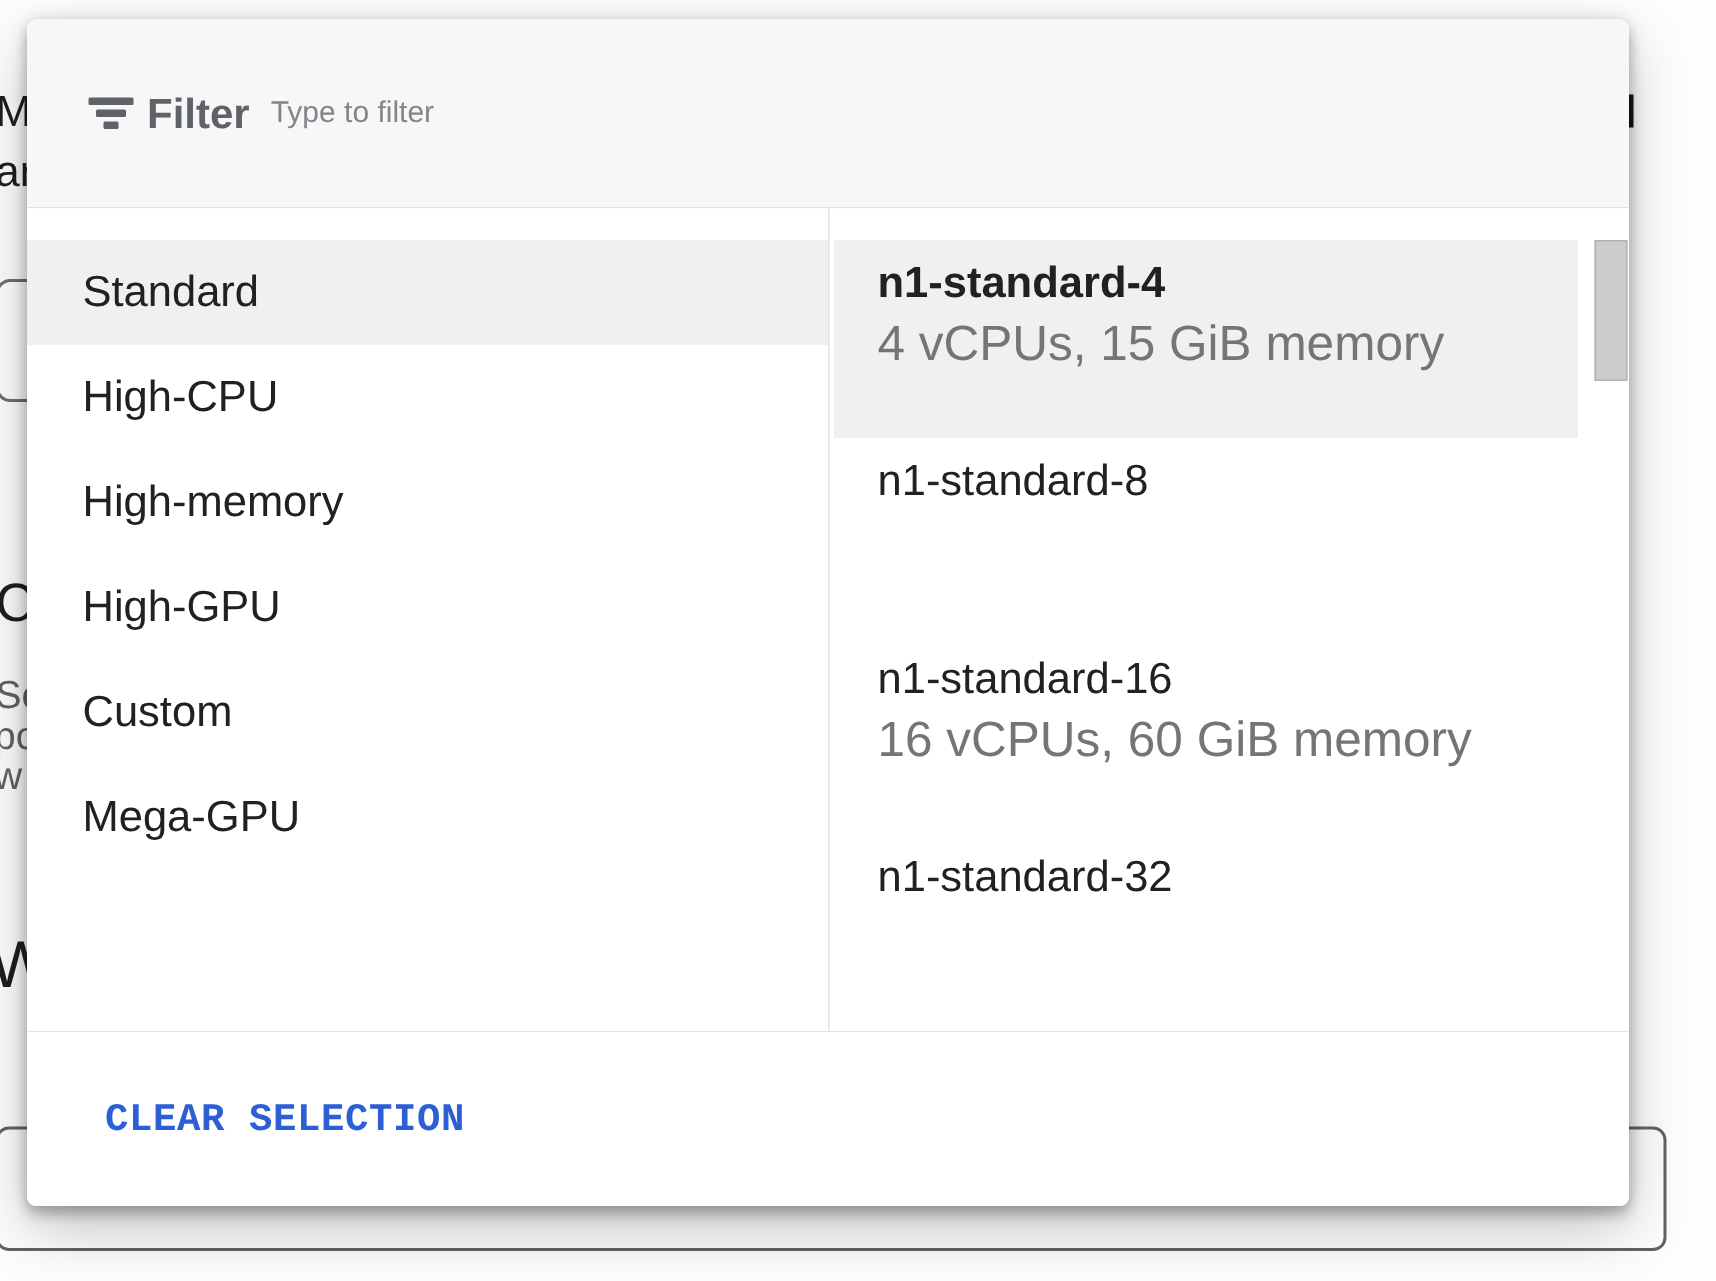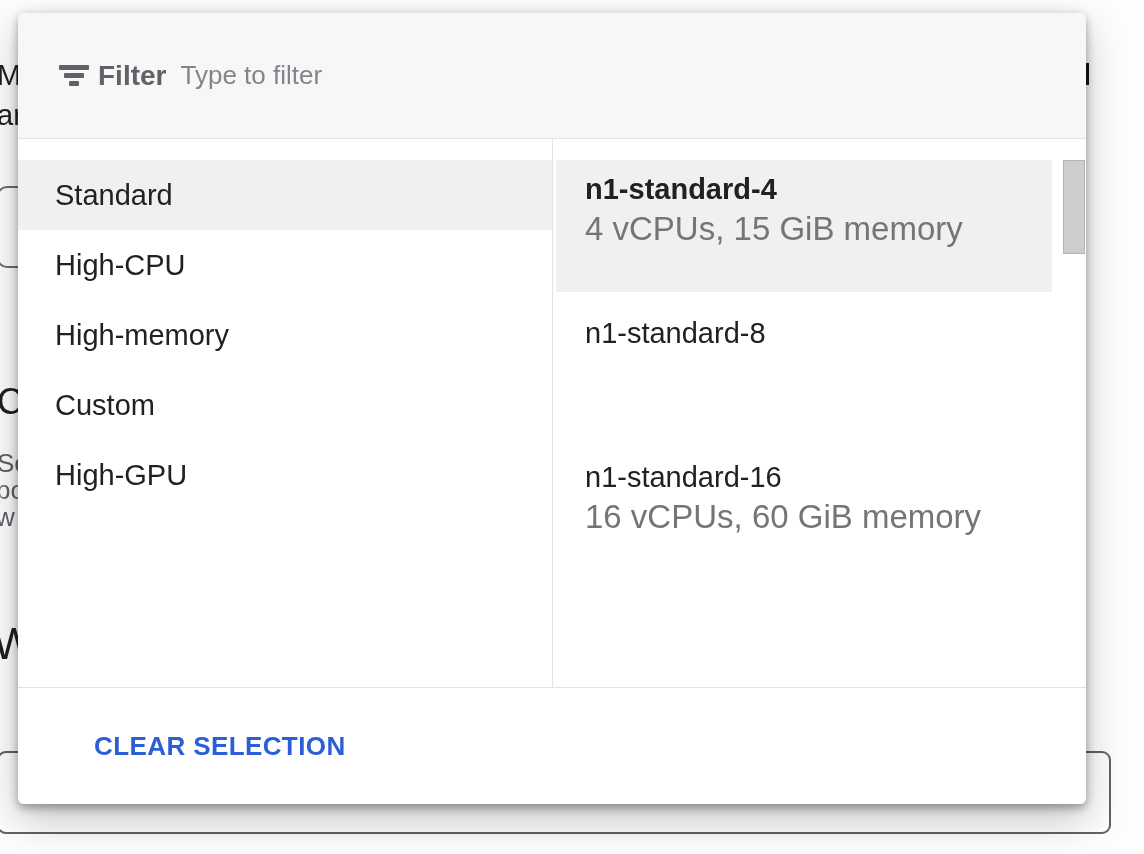--- a/index.html
+++ b/index.html
@@ -37,55 +37,55 @@
     height:125px;flex:0 0 125px;background:var(--header-bg,#f7f7f7);
     border-bottom:1px solid var(--divider,#e2e2e2);
     border-radius:6px 6px 0 0;display:flex;align-items:center;
   }
   .filter-icon{width:30px;margin-left:41px;display:flex;flex-direction:column;align-items:center;}
   .filter-icon i{display:block;height:5px;background:#5f6368;border-radius:1px;}
   .filter-icon i:nth-child(1){width:30px;}
   .filter-icon i:nth-child(2){width:20px;margin-top:3px;}
   .filter-icon i:nth-child(3){width:10px;margin-top:3px;}
   .filter-label{margin-left:9px;font-size:28px;font-weight:bold;color:#5f6368;}
-  .filter-placeholder{margin-left:14px;font-size:26px;color:#80868b;flex:1;cursor:text;}
+  .filter-placeholder{margin-left:14px;font-size:20px;color:#80868b;flex:1;cursor:text;}
 
   .content{flex:1;display:flex;min-height:0;position:relative;background:#fff;}
   .categories{
     width:535px;flex:0 0 535px;box-sizing:border-box;margin:0;padding:21px 0 0 0;
     list-style:none;border-right:1px solid var(--divider,#e2e2e2);
   }
   .cat-item{
     height:70px;display:flex;align-items:center;padding-left:37px;
     font-size:29px;color:var(--text-primary,#212121);cursor:pointer;
   }
   .cat-item.selected{background:var(--highlight,#f0f0f0);}
 
   .machines{flex:1;padding-top:21px;min-width:0;}
   .machine-item{
-    height:132px;box-sizing:border-box;margin:0 34px 12px 3px;
+    height:132px;box-sizing:border-box;margin:0 34px 0 3px;
     padding:12px 0 13px 29px;cursor:pointer;
   }
   .machine-item.selected{background:var(--highlight,#f0f0f0);}
   .machine-name{font-size:29px;line-height:34px;color:var(--text-primary,#212121);}
   .machine-item.selected .machine-name{font-weight:bold;}
   .machine-specs{font-size:33px;line-height:34px;margin-top:6px;color:var(--text-secondary,#757575);}
 
   .scroll-thumb{
     position:absolute;right:1px;top:21px;width:20px;height:92px;
     background:var(--scrollbar-thumb,#cdcdcd);border:1px solid #b3b3b3;cursor:pointer;
   }
 
   .footer{
     height:116px;flex:0 0 116px;border-top:1px solid var(--divider,#e2e2e2);
     display:flex;align-items:center;border-radius:0 0 6px 6px;background:#fff;
   }
   .clear-btn{
-    margin-left:68px;padding:6px 8px;background:none;border:none;cursor:pointer;
-    font-family:Liberation Sans, sans-serif;font-size:26px;font-weight:bold;
+    margin-left:44px;padding:6px 8px;background:none;border:none;cursor:pointer;
+    font-family:Liberation Mono, monospace;font-size:26px;font-weight:bold;
     letter-spacing:.4px;color:var(--accent-blue,#2c5ed6);
   }
 </style>
 </head>
 <body>
 
 <div class="stage">
 
   <span class="frag f-m">M</span>
   <span class="frag f-ar">ar</span>
@@ -110,38 +110,40 @@
       <span class="filter-placeholder">Type to filter</span>
     </div>
 
     <div class="content">
 
       <ul class="categories">
 
       <li class="cat-item selected">Standard</li>
           <li class="cat-item">High-CPU</li>
           <li class="cat-item">High-memory</li>
+          <li class="cat-item">High-GPU</li>
           <li class="cat-item">Custom</li>
-          <li class="cat-item">High-GPU</li>
+          <li class="cat-item">Mega-GPU</li>
         </ul>
 
       <div class="machines">
 
       <div class="machine-item selected">
             <div class="machine-name">n1-standard-4</div>
             <div class="machine-specs">4 vCPUs, 15 GiB memory</div>
           </div>
           <div class="machine-item">
             <div class="machine-name">n1-standard-8</div>
           </div>
           <div class="machine-item">
             <div class="machine-name">n1-standard-16</div>
             <div class="machine-specs">16 vCPUs, 60 GiB memory</div>
           </div>
           <div class="machine-item">
+            <div class="machine-name">n1-standard-32</div>
           </div>
         </div>
 
       <div class="scroll-thumb"></div>
     </div>
 
     <div class="footer">
       <button class="clear-btn">CLEAR SELECTION</button>
     </div>
 

